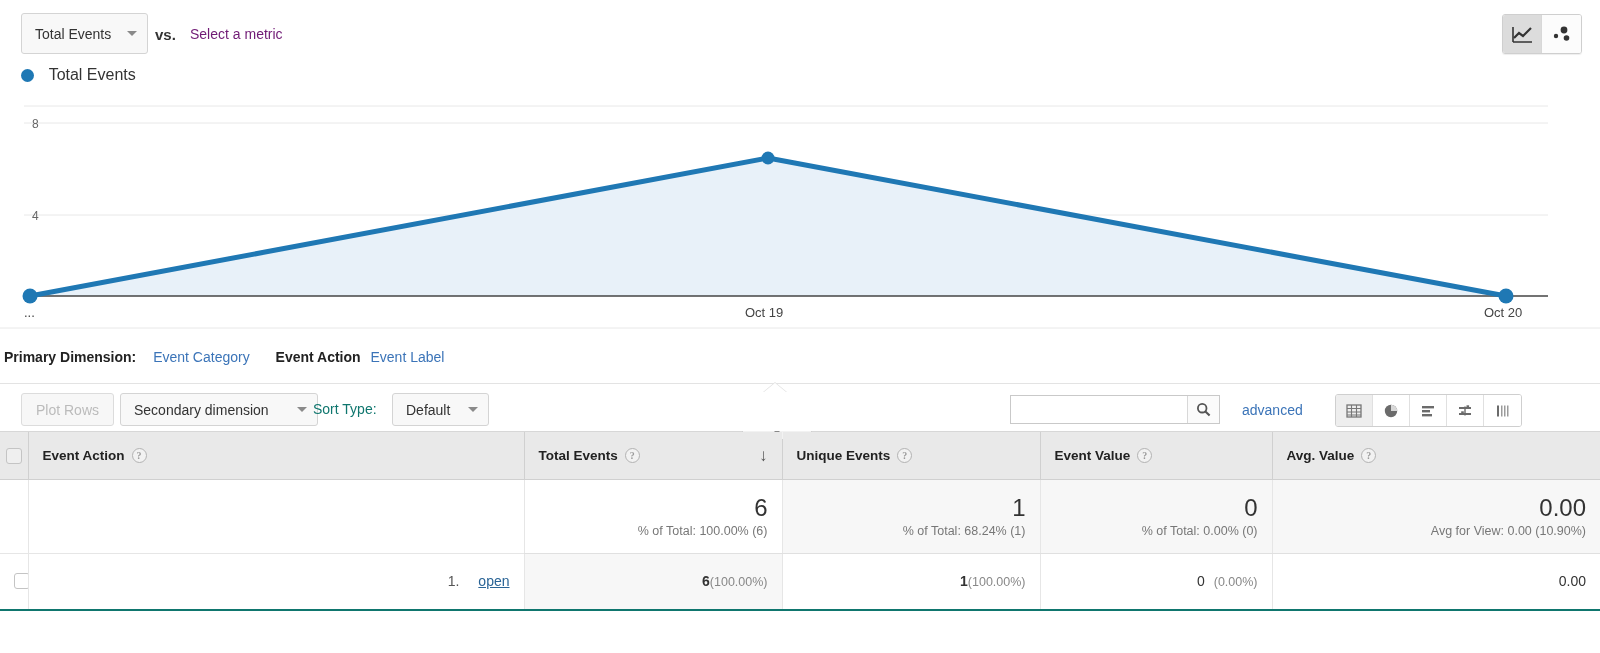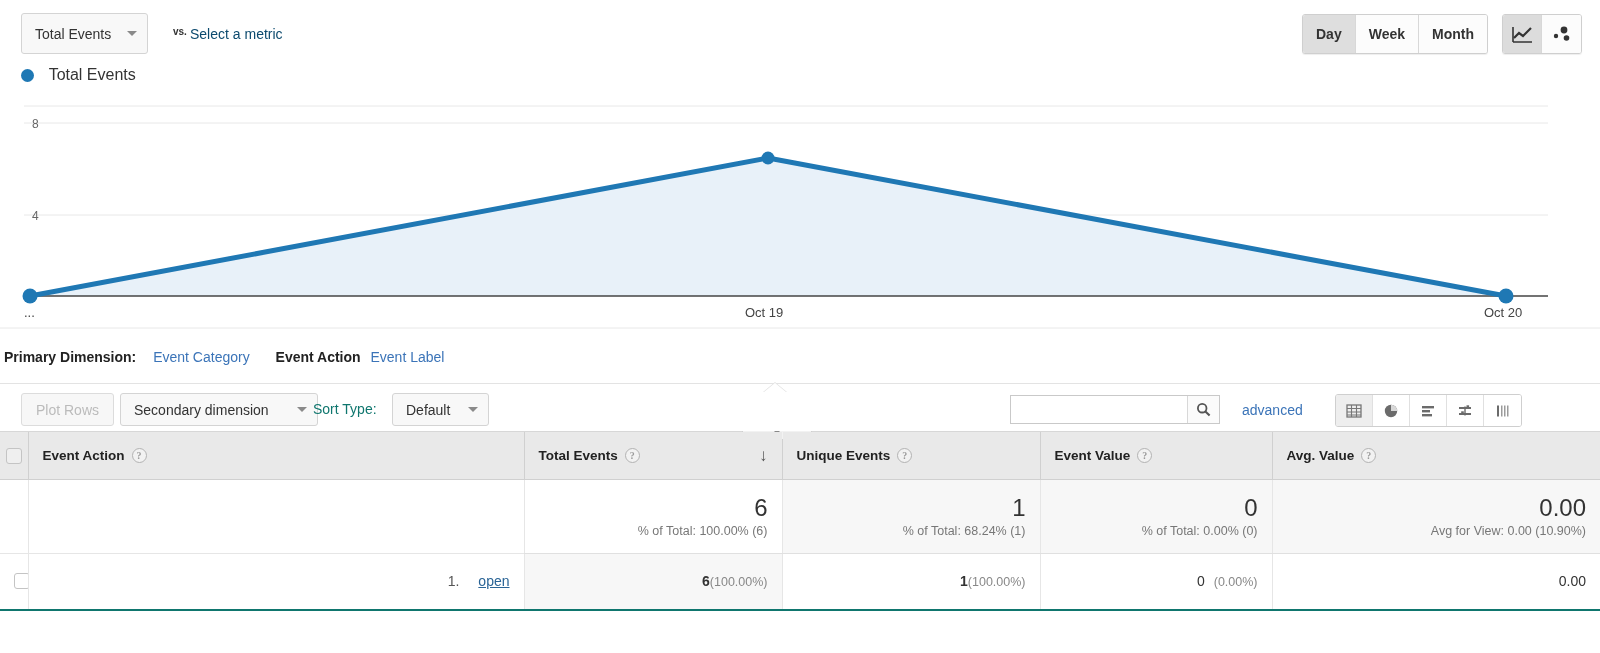--- a/index.html
+++ b/index.html
@@ -25,22 +25,22 @@
     padding:0 10px 0 13px;
     cursor:pointer;
   }
   .metric-select .lbl { font-size:14px; color:#333; }
   .caret-dn {
     width:0;height:0;margin-left:16px;
     border-left:5px solid transparent;
     border-right:5px solid transparent;
     border-top:5px solid #8a8a8a;
   }
-  .vs-label { position:absolute; left:173px; top:26px; font-weight:bold; font-size:10px; color:#333; }
-  .select-metric-link { position:absolute; left:190px; top:26px; color:#0c4a6e; font-size:14px; cursor:pointer; }
+  .vs-label { position:absolute; left:155px; top:26px; font-weight:bold; font-size:15px; color:#333; }
+  .select-metric-link { position:absolute; left:190px; top:26px; color:#701a75; font-size:14px; cursor:pointer; }
 
   .seg-group {
     position:absolute; right:112px; top:14px;
     display:flex; border:1px solid #cfcfcf; border-radius:3px; overflow:hidden;
     background:#fff;
     box-shadow:0 1px 1px rgba(0,0,0,.07);
   }
   .seg {
     padding:0 13px; height:38px; line-height:38px;
     font-size:14px; font-weight:bold; color:#333;
@@ -242,25 +242,20 @@
 <div class="topbar">
 
   <div class="metric-select">
     <span class="lbl">Total Events</span>
     <span class="caret-dn"></span>
   </div>
 
   <span class="vs-label">vs.</span>
   <span class="select-metric-link">Select a metric</span>
 
-  <div class="seg-group">
-    <div class="seg active">Day</div>
-    <div class="seg">Week</div>
-    <div class="seg">Month</div>
-  </div>
 
   <div class="chart-type-group">
     <div class="ctbtn active">
       <svg width="21" height="17" viewBox="0 0 21 17" aria-hidden="true">
         <polyline points="1,16 1,1" stroke="#333" stroke-width="1.6" fill="none"></polyline>
         <polyline points="1,16 20,16" stroke="#333" stroke-width="1.6" fill="none"></polyline>
         <polyline points="2,12 7,7 11,10 19,2" stroke="#333" stroke-width="2.2" fill="none"></polyline>
       </svg>
     </div>
     <div class="ctbtn">

